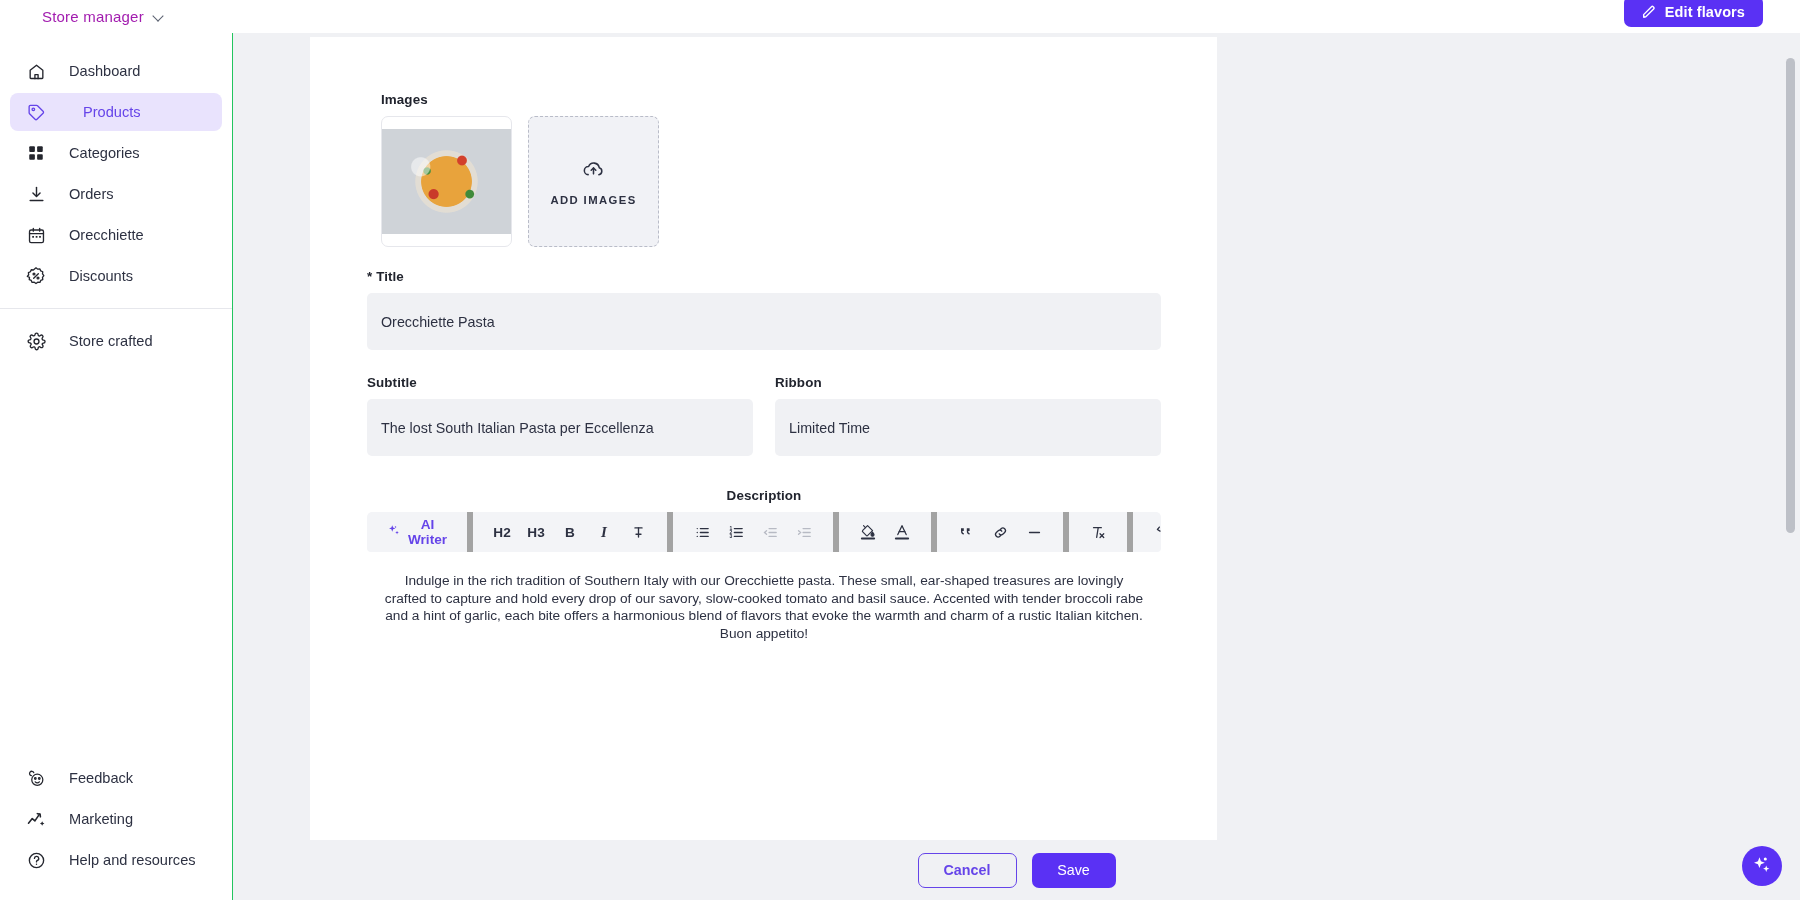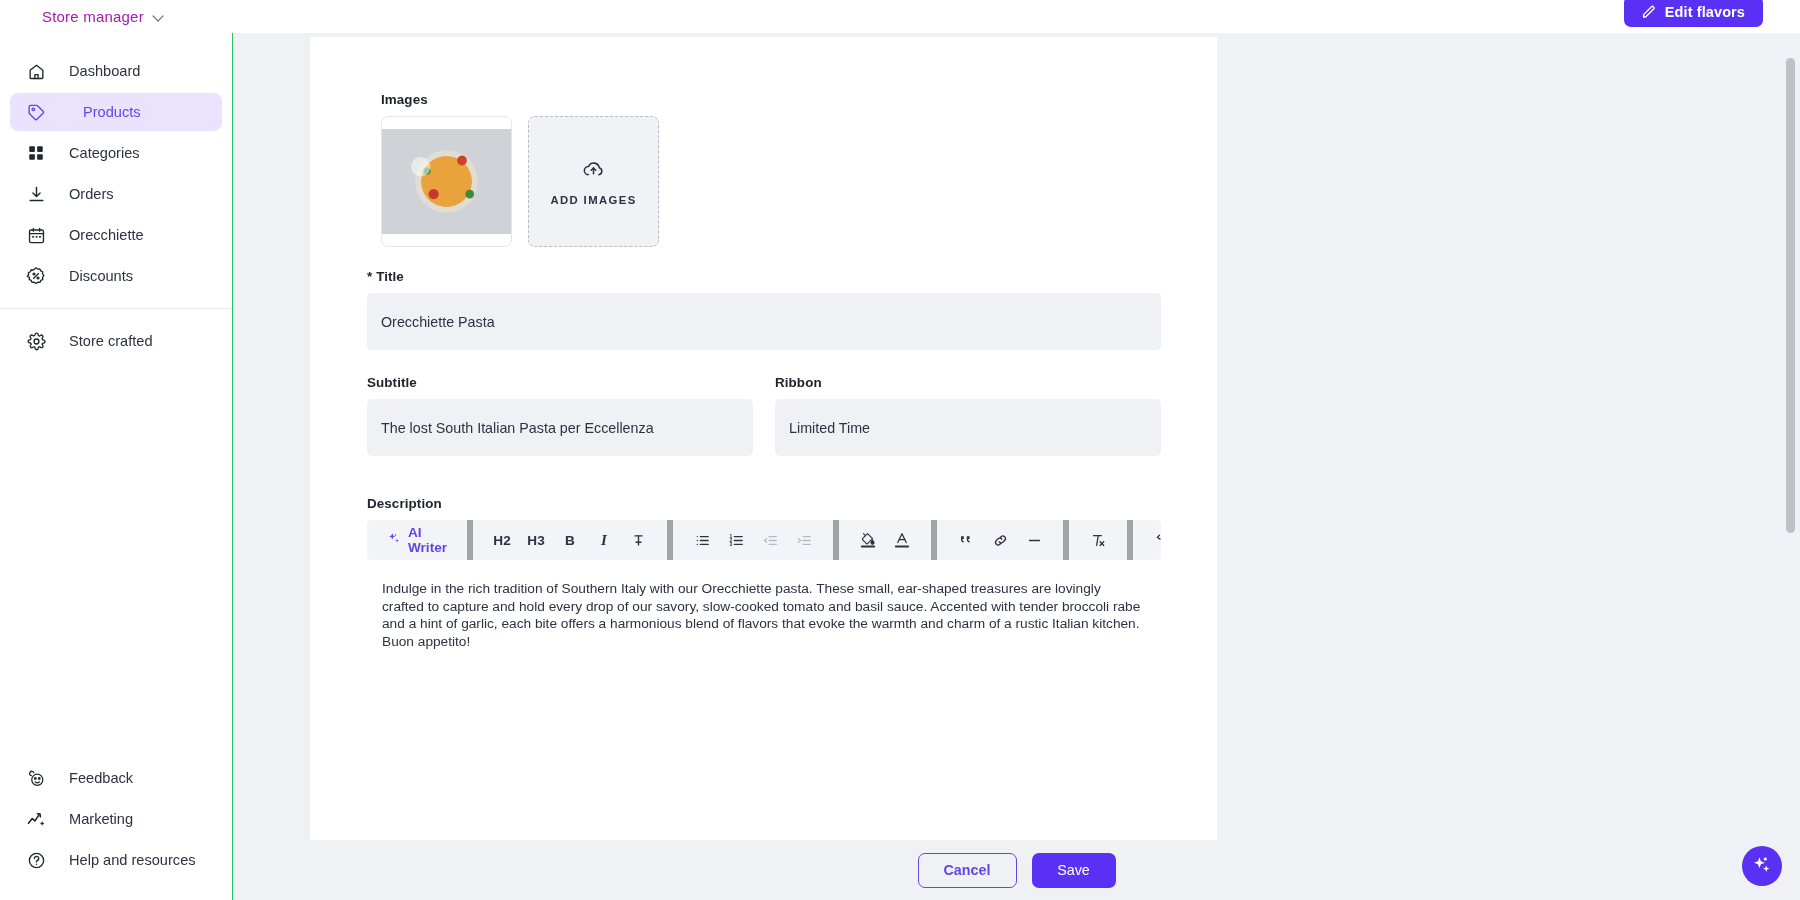--- a/index.html
+++ b/index.html
@@ -150,21 +150,21 @@
     background: #f0f1f4; border: none; border-radius: 5px;
     padding: 0 14px; font-size: 14.3px; color: #2d3142;
     font-family: "Liberation Sans", sans-serif;
     outline: none;
   }
   #title-block { margin-top: 22px; }
   #two-col { display: flex; gap: 22px; margin-top: 25px; }
   #two-col > div { flex: 1; }
 
   
-  #desc-block { margin-top: 40px; }
+  #desc-block { margin-top: 32px; text-align: center; }
   #editor {
     border-radius: 5px; overflow: hidden;
     background: #ffffff;
   }
   #toolbar {
     height: 40px; background: #f3f4f7; border-radius: 4px;
     display: flex; align-items: center;
   }
   .tb-group {
     display: flex; align-items: center; height: 100%;

